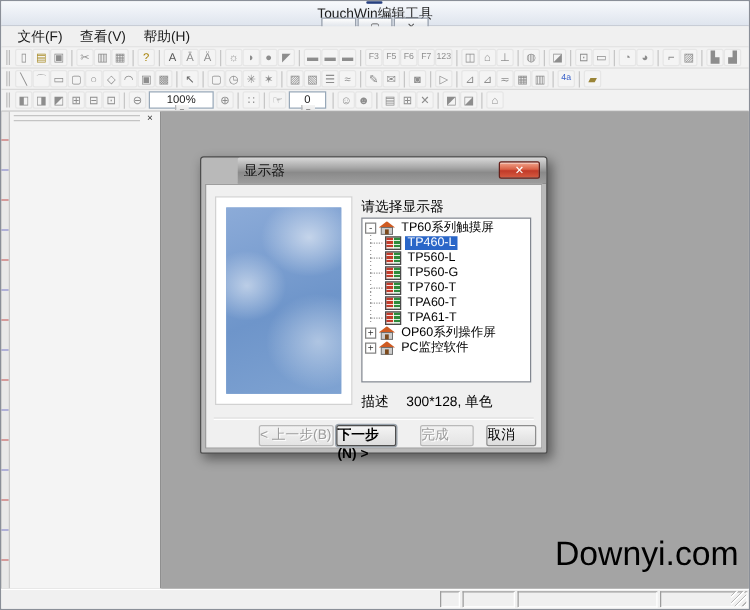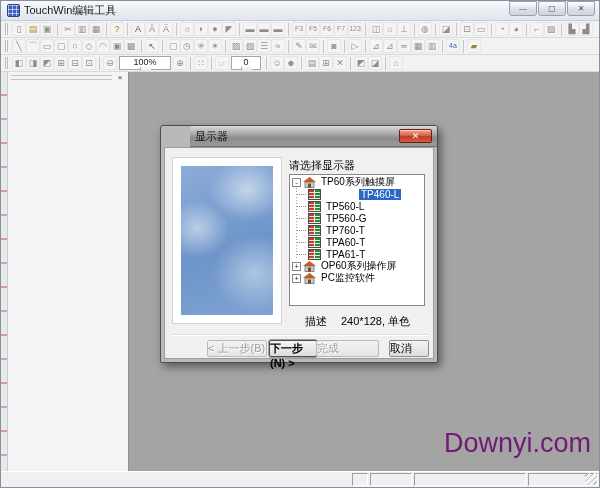--- a/index.html
+++ b/index.html
@@ -3,21 +3,21 @@
 <meta charset="utf-8">
 <style>
   * { margin:0; padding:0; box-sizing:border-box; }
   html,body { width:600px; height:488px; overflow:hidden;
     font-family:"Liberation Sans","DejaVu Sans",sans-serif; }
   .window { position:relative; width:600px; height:488px; background:#f0f0f0;
     border:1px solid #8a8f98; display:flex; flex-direction:column; }
 
   
   .titlebar { height:20px; background:linear-gradient(#f7f9fc,#dfe5ee);
-    display:flex; align-items:center; padding:0 4px; border-bottom:1px solid #c8cdd6; }
+    display:flex; align-items:center; padding:0 4px; border-bottom:1px solid #c8cdd6;flex-direction:column; }
   .app-icon { width:13px; height:13px; margin:0 4px 0 2px; background:#3f5fbe;
     border:1px solid #27407f; border-radius:2px;
     background-image:linear-gradient(rgba(255,255,255,.55) 1px,transparent 1px),
       linear-gradient(90deg,rgba(255,255,255,.55) 1px,transparent 1px);
     background-size:4px 4px; }
   .wtitle { font-size:11px; color:#1b1b1b; flex:1; }
   .wctl { display:flex; gap:1px; margin-top:-4px; }
   .wbtn { width:28px; height:15px; font-size:8px; color:#4c4c4c; text-align:center;
     line-height:14px; border:1px solid #99a1ad; border-radius:0 0 3px 3px;
     background:linear-gradient(#fefefe,#d9dee6 60%,#cfd5de); }
@@ -47,21 +47,21 @@
   .left-strip { width:7px; background:#e9e9e9; border-right:1px solid #c9c9c9;
     background-image:repeating-linear-gradient(to bottom, transparent 0 22px,
       rgba(190,60,60,.45) 22px 24px, transparent 24px 46px, rgba(90,90,190,.4) 46px 48px); }
   .side-panel { width:121px; background:#f4f4f4; border-right:1px solid #8f8f8f;
     display:flex; flex-direction:column; }
   .panel-grip { height:11px; display:flex; align-items:center; padding:0 3px; }
   .grip-lines { flex:1; height:5px; border-top:1px solid #c4c4c4; border-bottom:1px solid #c4c4c4; margin-right:3px; }
   .panel-close { font-size:8px; color:#333; width:10px; text-align:center; }
   .workspace { flex:1; position:relative; background:#a4a4a4; }
   .watermark { position:absolute; right:8px; bottom:12px; font-size:27px;
-    color:#701a75; letter-spacing:0; }
+    color:#000000; letter-spacing:0; }
 
   
   .statusbar { height:16px; background:#f0f0f0; border-top:1px solid #ffffff;
     display:flex; align-items:stretch; padding:1px 1px 1px 0; }
   .sb-cell { border:1px solid; border-color:#9d9d9d #fff #fff #9d9d9d; margin-left:2px; }
   .sb-main { flex:1; border-color:transparent; }
   .sb-grip-cell { position:relative; }
   .resize-grip { position:absolute; right:0; bottom:0; width:12px; height:12px;
     background:repeating-linear-gradient(135deg, transparent 0 2px, #b5b5b5 2px 3px, #fff 3px 4px); }
 
@@ -102,53 +102,58 @@
     background-image:repeating-linear-gradient(to bottom,#9a9a9a 0 1px,transparent 1px 3px);
     background-size:1px 100%; background-position:4px 0; background-repeat:no-repeat; }
   .connector { width:9px; flex:none; border-top:1px dotted #9a9a9a; height:0; margin-right:2px; }
   .screen-icon { width:13px; height:11px; flex:none; margin-right:3px;
     border:1px solid #4a4a4a;
     background-image:
       repeating-linear-gradient(to bottom, transparent 0 2px, rgba(255,255,255,.85) 2px 3px),
       repeating-linear-gradient(to right, transparent 0 5px, rgba(255,255,230,.9) 5px 6px),
       linear-gradient(to right,#c23b2b 0 50%,#2d8a3a 50% 100%); }
   .tlabel { font-size:10px; color:#000; padding:0 2px; white-space:nowrap; }
-  .tlabel.selected { background:#2a66c8; color:#fff;margin-left:35px; }
+  .tlabel.selected { background:#2a66c8; color:#fff; }
 
   .desc-row { position:absolute; left:124px; top:166px; font-size:11px; color:#000; }
-  .desc-label { margin-right:14px;margin-left:16px; }
+  .desc-label { margin-right:14px; }
 
   .btn-sep { position:absolute; left:6px; right:6px; top:186px; height:2px;
     border-top:1px solid #dcdcdc; border-bottom:1px solid #ffffff; }
   .wiz-btn { position:absolute; top:192px; height:17px; font-size:11px; 
     line-height:15px; background:linear-gradient(#f5f5f5,#dddddd); border:1px solid #8e8e8e;
     border-radius:2px; color:#000; }
   .wiz-btn.disabled { color:#9d9d9d; border-color:#b9b9b9; text-shadow:1px 1px 0 #fff;
     background:linear-gradient(#f2f2f2,#e4e4e4); }
   .btn-back { left:42px; width:60px; }
   .btn-next { left:104px; width:48px; font-weight:bold; border-color:#4e4e4e;
     box-shadow:0 0 0 1px #9aa4ae; }
-  .btn-finish { right:54px; width:63px; }
+  .btn-finish { right:54px; width:43px; }
   .btn-cancel { right:4px; width:40px; }
 </style>
 </head>
 <body>
 
 <div class="window">
 
   <div class="titlebar">
     <span class="app-icon"></span>
     <span class="wtitle">TouchWin编辑工具</span>
     <span class="wctl">
       <span class="wbtn">—</span>
       <span class="wbtn">▢</span>
       <span class="wbtn">✕</span>
     </span>
   </div>
 
+  <div class="menubar">
+    <span class="menu-item">文件(F)</span>
+    <span class="menu-item">查看(V)</span>
+    <span class="menu-item">帮助(H)</span>
+  </div>
 
   <div class="toolbar">
       <span class="tb-grip"></span>
       <span class="tb-btn">
         <span class="tb-glyph">▯</span>
       </span>
       <span class="tb-btn">
         <span class="tb-glyph" style="color: rgb(171, 143, 45);">▤</span>
       </span>
       <span class="tb-btn">
@@ -538,21 +543,21 @@
       <svg width="13" height="11" viewBox="0 0 13 11">
         <polygon points="6.5,0 13,5 0,5" fill="#cf5b22"></polygon>
         <rect x="2" y="5" width="9" height="5.5" fill="#cccccc" stroke="#6f6f6f" stroke-width="0.8"></rect>
         <rect x="5" y="6.5" width="3" height="4" fill="#7c4a1e"></rect>
       </svg>
     </span>
     <span class="tlabel">PC监控软件</span>
   </div>
 </div>
       <div class="desc-row">
-        <span class="desc-label">描述</span><span>240*128, 单色</span>
+        <span class="desc-label">描述</span><span>300*128, 单色</span>
       </div>
       <div class="btn-sep"></div>
       <div class="wiz-btn btn-back disabled">&lt; 上一步(B)</div>
       <div class="wiz-btn btn-next">下一步(N) &gt;</div>
       <div class="wiz-btn btn-finish disabled">完成</div>
       <div class="wiz-btn btn-cancel">取消</div>
     </div>
   </div>
 
 </div>

